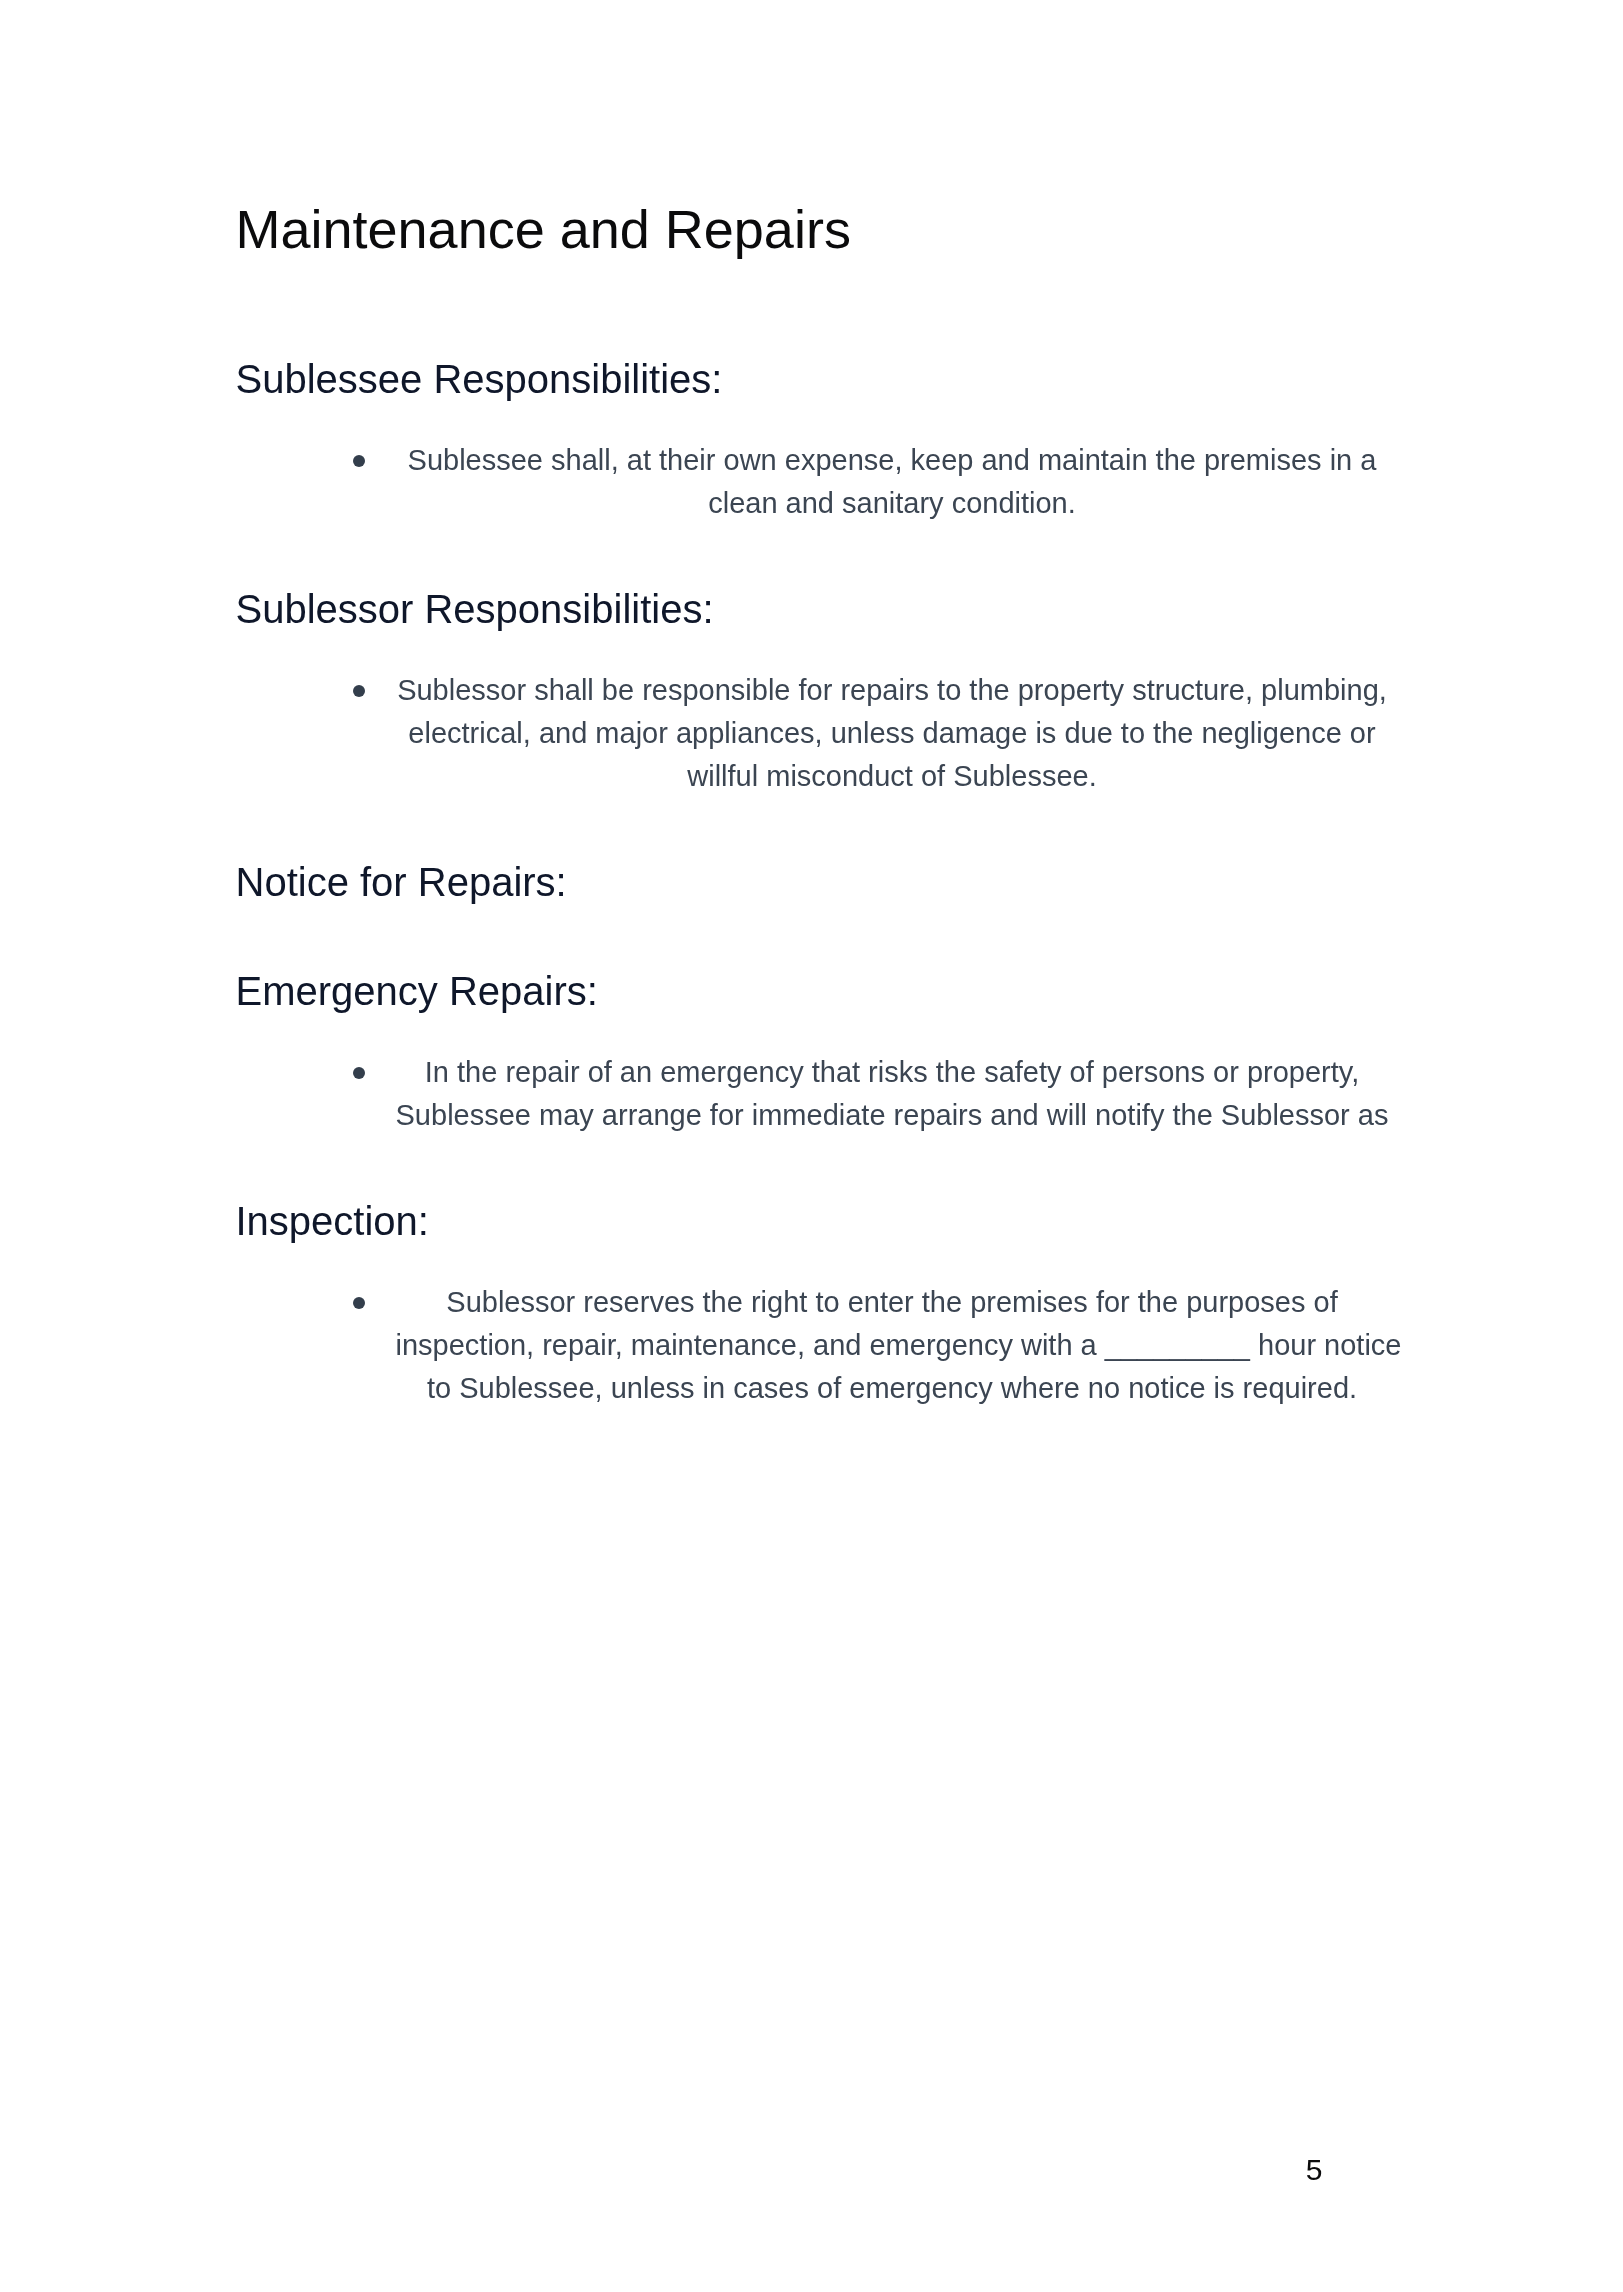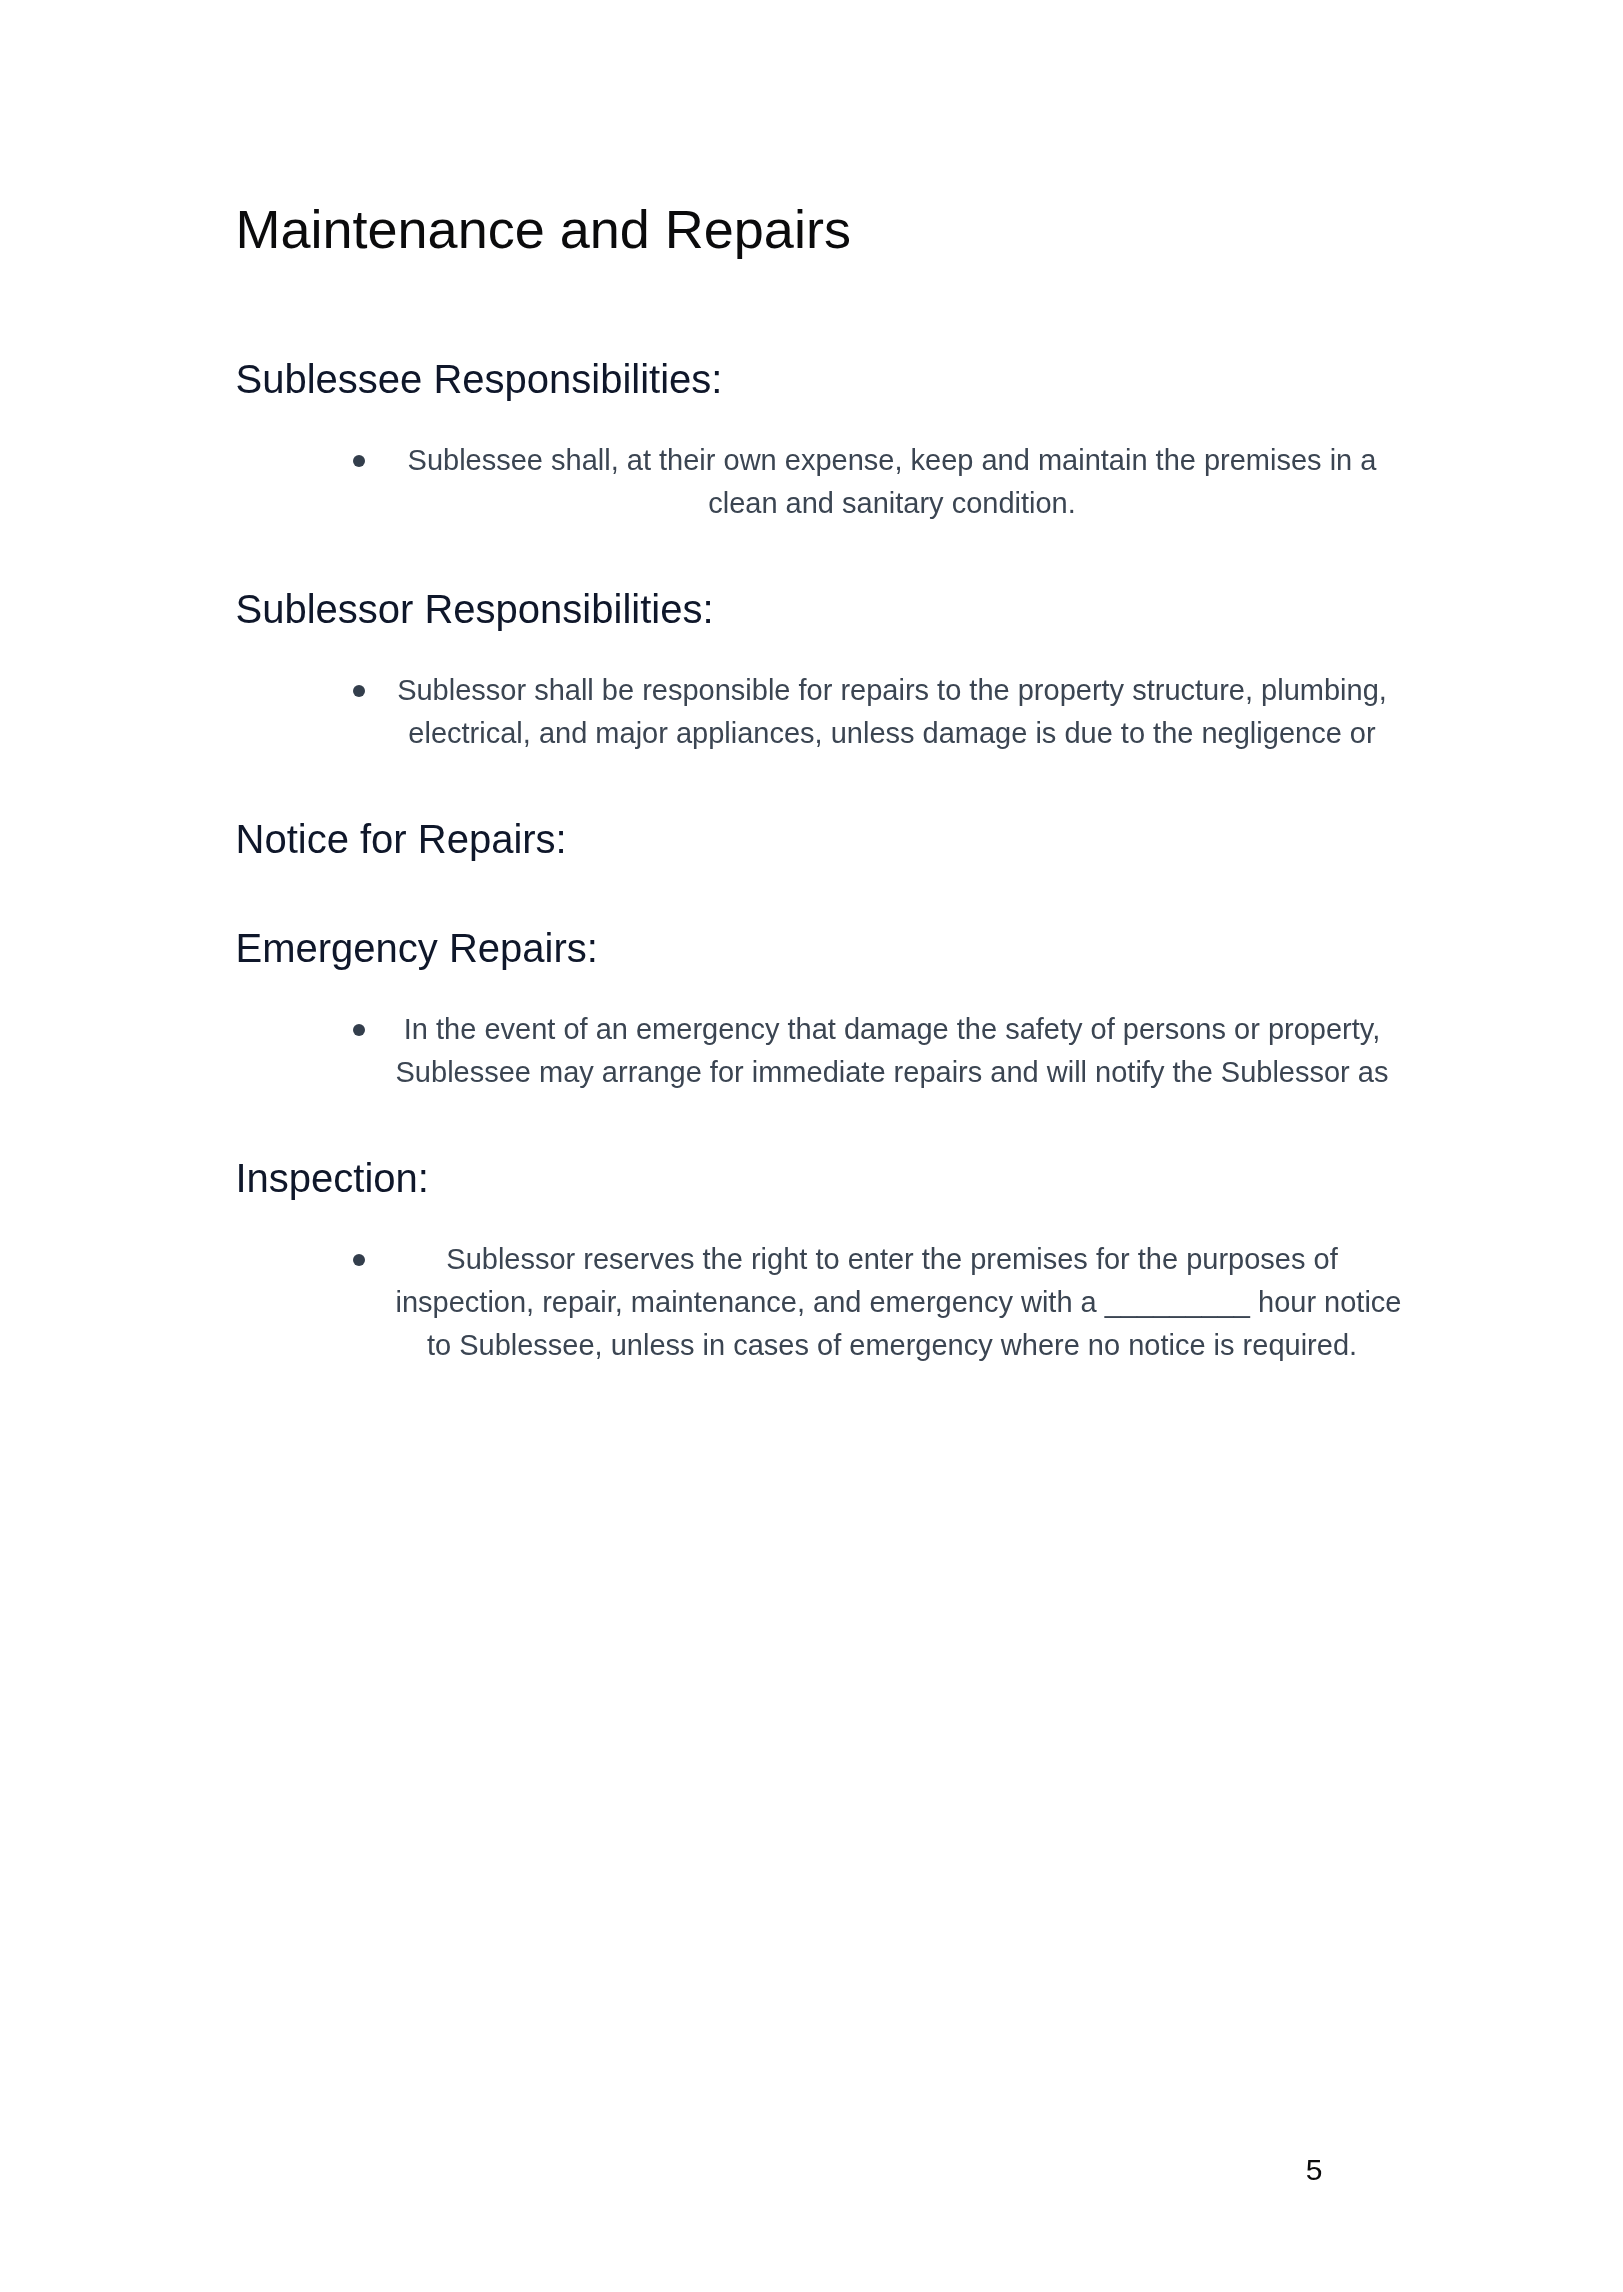--- a/index.html
+++ b/index.html
@@ -85,30 +85,31 @@
       <span class="bline">clean and sanitary condition.</span>
     </li>
   </ul>
 
   <h2 class="doc-heading">Sublessor Responsibilities:</h2>
   <ul class="doc-list">
     <li>
       <span class="bullet-dot"></span>
       <span class="bline">Sublessor shall be responsible for repairs to the property structure, plumbing,</span>
       <span class="bline">electrical, and major appliances, unless damage is due to the negligence or</span>
+      <span class="bline">willful misconduct of Sublessee.</span>
     </li>
   </ul>
 
   <h2 class="doc-heading">Notice for Repairs:</h2>
 
   <h2 class="doc-heading">Emergency Repairs:</h2>
   <ul class="doc-list">
     <li>
       <span class="bullet-dot"></span>
-      <span class="bline">In the event of an emergency that damage the safety of persons or property,</span>
+      <span class="bline">In the repair of an emergency that risks the safety of persons or property,</span>
       <span class="bline">Sublessee may arrange for immediate repairs and will notify the Sublessor as</span>
     </li>
   </ul>
 
   <h2 class="doc-heading">Inspection:</h2>
   <ul class="doc-list">
     <li>
       <span class="bullet-dot"></span>
       <span class="bline">Sublessor reserves the right to enter the premises for the purposes of</span>
       <span class="bline">inspection, repair, maintenance, and emergency with a _________ hour notice</span>

